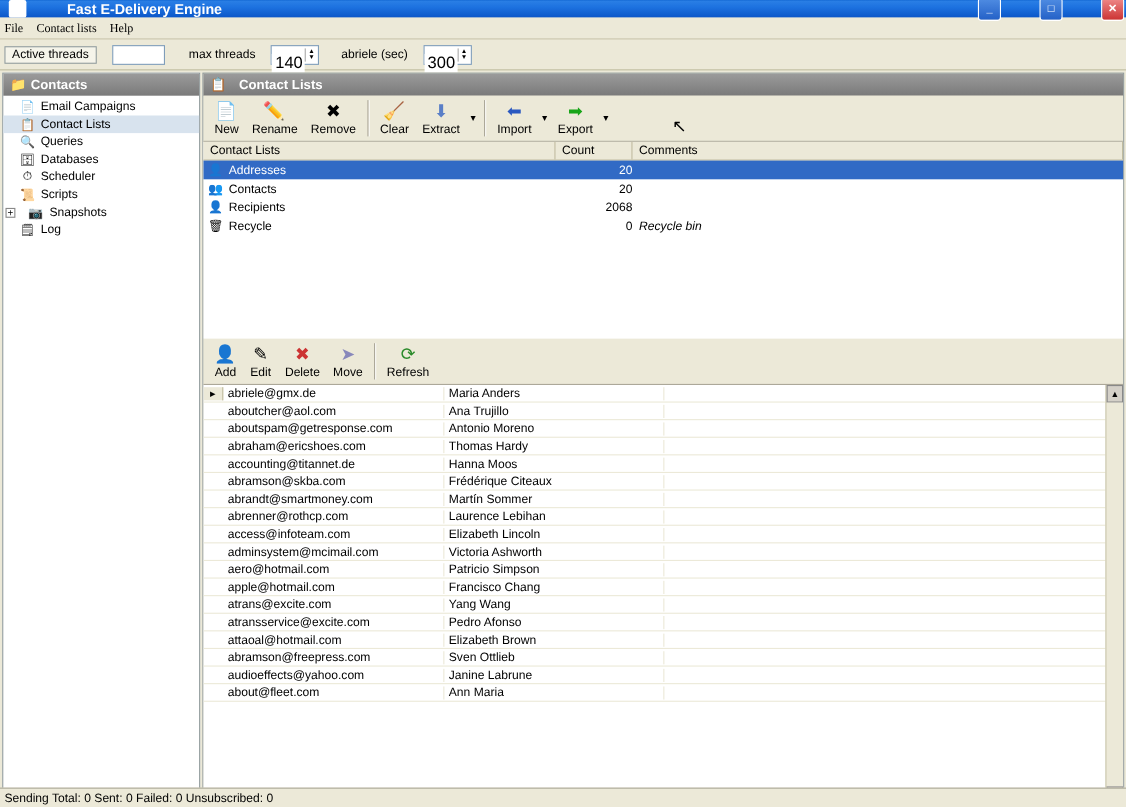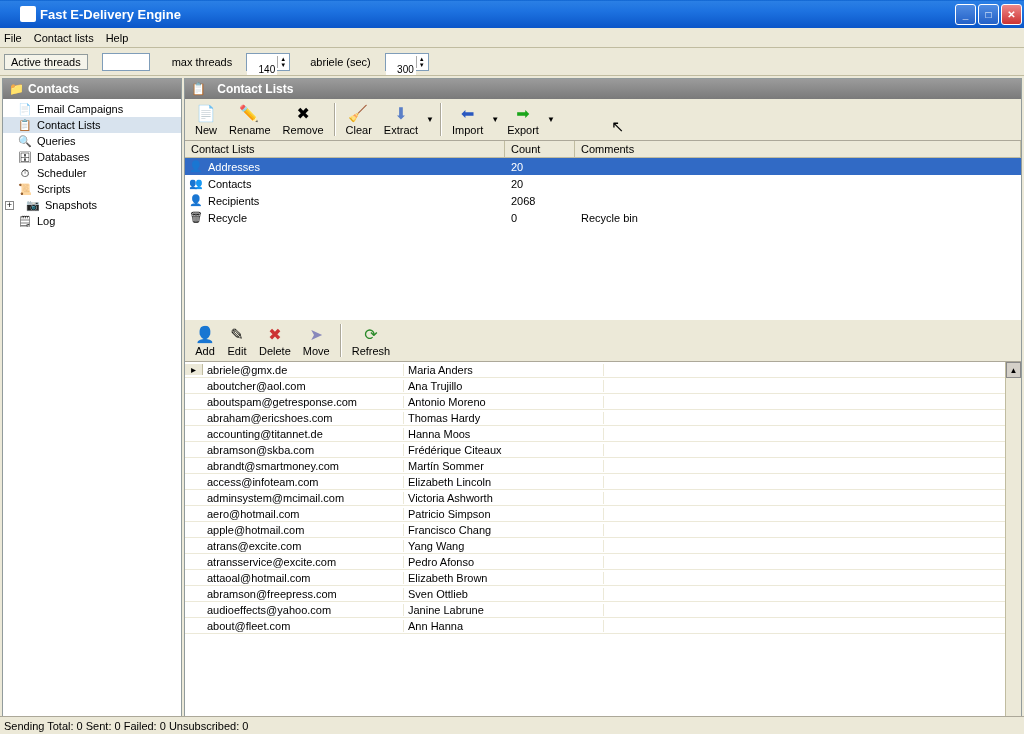--- a/index.html
+++ b/index.html
@@ -1,36 +1,36 @@
 <!DOCTYPE html>
 <html><head>
 <meta charset="utf-8">
 <style>
 * { box-sizing: border-box; margin: 0; padding: 0; }
 body { font-family: Tahoma, sans-serif; font-size: 11px; background: #ece9d8; width: 1024px; height: 734px; overflow: hidden; position: relative; }
 
 
-.titlebar { height: 28px; background: linear-gradient(to bottom, #0a5fcd 0%, #2a7fe5 5%, #1d72e0 40%, #0b56c8 100%); display: flex; align-items: center; color: #fff; font-weight: bold; font-size: 13px; padding-left: 20px; }
+.titlebar { height: 16px; background: linear-gradient(to bottom, #0a5fcd 0%, #2a7fe5 5%, #1d72e0 40%, #0b56c8 100%); display: flex; align-items: center; color: #fff; font-weight: bold; font-size: 13px; padding-left: 8px; gap: 33px; }
 .titlebar .title-icon { width: 16px; height: 16px; background: #fff; border-radius: 2px; margin-right: 4px; display: inline-flex; align-items: center; justify-content: center; }
 .titlebar .spacer { flex: 1; }
 .titlebar .winbtn { width: 21px; height: 21px; margin-right: 2px; border-radius: 3px; border: 1px solid #fff; display: flex; align-items: center; justify-content: center; font-weight: bold; font-size: 10px; }
 .minbtn { background: linear-gradient(to bottom,#4f8ce2,#2461c7); color:#fff;}
 .maxbtn { background: linear-gradient(to bottom,#4f8ce2,#2461c7); color:#fff;}
 .closebtn { background: linear-gradient(to bottom,#e88,#c33); color:#fff;}
 
 
 .menubar { height: 20px; background: #ece9d8; display: flex; align-items: center; padding-left: 4px; border-bottom: 1px solid #c0bca0; }
-.menubar span { margin-right: 12px; cursor: default; }
+.menubar span { margin-right: 12px; cursor: default; font-family: Liberation Serif, serif; }
 
 
 .threadbar { height: 28px; background: #ece9d8; display: flex; align-items: center; padding-left: 4px; border-bottom: 1px solid #c0bca0; gap: 14px; }
 .threadbar .lbl { border: 1px solid #919b9c; background: #f5f4ea; padding: 1px 6px; }
 .threadbar .box { border: 1px solid #7f9db9; background: #fff; width: 48px; height: 18px; display: inline-block; }
 .threadbar .spin { border: 1px solid #7f9db9; background: #fff; width: 44px; height: 18px; display: inline-flex; align-items: center; }
-.threadbar .spin input { border: none; width: 30px; font-family: inherit; font-size: 10px; text-align: right; padding-right: 2px; margin-top: 16px; }
+.threadbar .spin input { border: none; width: 30px; font-family: inherit; font-size: 15px; text-align: right; padding-right: 2px; margin-top: 16px; }
 .threadbar .spin .arrows { width: 11px; display:flex; flex-direction:column; font-size:6px; line-height:6px; text-align:center; border-left:1px solid #aaa;}
 
 
 .main { display: flex; height: 668px; }
 
 
 .sidebar { width: 180px; border: 1px solid #919b9c; background: #fff; display: flex; flex-direction: column; margin: 2px 1px 0 2px; }
 .panelheader { background: linear-gradient(to bottom,#9b9b9b,#7a7a7a); color: #fff; font-weight: bold; font-size: 12px; padding: 3px 6px; display:flex; align-items:center; gap:4px; }
 .folder-tree { padding: 2px 0; }
 .folder-item { display:flex; align-items:center; padding: 1px 4px 1px 14px; gap: 4px; cursor: default; }
@@ -54,22 +54,22 @@
 .ctable { background:#fff; }
 .ctable-head { display:flex; background:#ece9d8; border-bottom:1px solid #c0bca0; }
 .ctable-head .col { padding:2px 6px; border-right:1px solid #c0bca0; }
 .col-name { width: 320px; }
 .col-count { width: 70px; }
 .col-comments { flex:1; }
 .ctable-body { }
 .crow { display:flex; padding:0; height:17px; align-items:center; }
 .crow.selected { background:#316ac5; color:#fff; }
 .crow .cell-name { width:320px; display:flex; align-items:center; gap:4px; padding-left:3px; }
-.crow .cell-count { width:70px; padding-left:6px; }
-.crow .cell-comments { flex:1; padding-left:6px; }
+.crow .cell-count { width:70px; padding-left:6px;text-align:right; }
+.crow .cell-comments { flex:1; padding-left:6px;font-style:italic; }
 .cicon { width:16px; height:14px; display:inline-flex; align-items:center; justify-content:center; }
 
 
 .dropdown-menu { position:absolute; left:378px; top:40px; width:105px; background:#fff; border:1px solid #888; box-shadow: 2px 2px 3px rgba(0,0,0,0.3); z-index:100; }
 .dropdown-menu .ditem { padding:3px 10px; cursor:default; }
 .dropdown-menu .dsep { border-top:1px solid #ccc; margin:2px 0; }
 
 
 .cursor { position:absolute; left:426px; top:38px; z-index:101; font-size:16px; pointer-events:none; }
 
@@ -326,20 +326,26 @@
               <div class="rcell rurl"></div>
             </div>
             <div class="erow">
               <div class="rcell rhead"></div>
               <div class="rcell remail">abrandt@smartmoney.com</div>
               <div class="rcell rname">Martín Sommer</div>
               <div class="rcell rurl"></div>
             </div>
             <div class="erow">
               <div class="rcell rhead"></div>
+              <div class="rcell remail">abrenner@rothcp.com</div>
+              <div class="rcell rname">Laurence Lebihan</div>
+              <div class="rcell rurl"></div>
+            </div>
+            <div class="erow">
+              <div class="rcell rhead"></div>
               <div class="rcell remail">access@infoteam.com</div>
               <div class="rcell rname">Elizabeth Lincoln</div>
               <div class="rcell rurl"></div>
             </div>
             <div class="erow">
               <div class="rcell rhead"></div>
               <div class="rcell remail">adminsystem@mcimail.com</div>
               <div class="rcell rname">Victoria Ashworth</div>
               <div class="rcell rurl"></div>
             </div>
@@ -381,21 +387,21 @@
             </div>
             <div class="erow">
               <div class="rcell rhead"></div>
               <div class="rcell remail">audioeffects@yahoo.com</div>
               <div class="rcell rname">Janine Labrune</div>
               <div class="rcell rurl"></div>
             </div>
             <div class="erow">
               <div class="rcell rhead"></div>
               <div class="rcell remail">about@fleet.com</div>
-              <div class="rcell rname">Ann Hanna</div>
+              <div class="rcell rname">Ann Maria</div>
               <div class="rcell rurl"></div>
             </div>
           </div>
       </div>
       <div class="vscroll">
         <div class="sbtn">▲</div>
         <div class="strack"></div>
         <div class="sbtn">▼</div>
       </div>
     </div>

